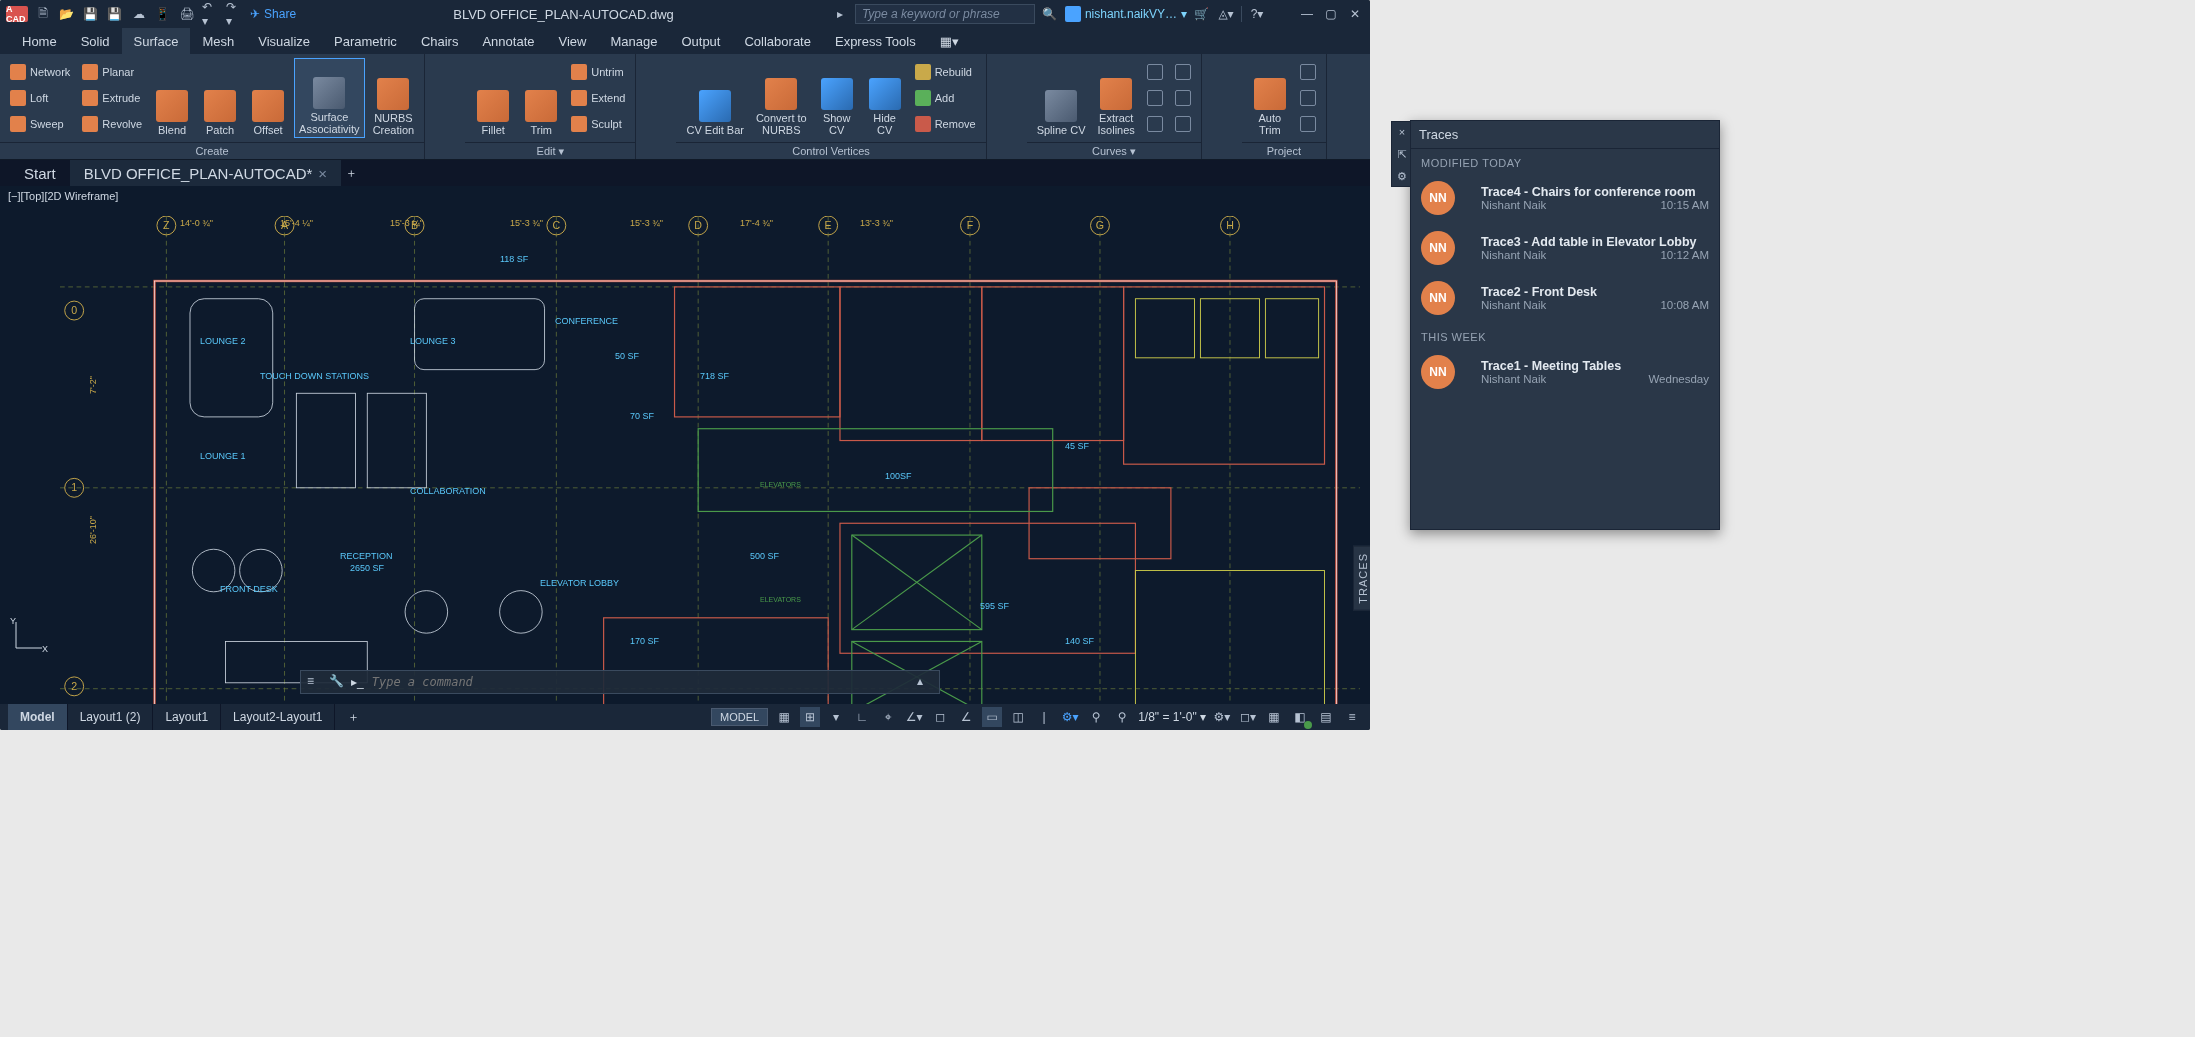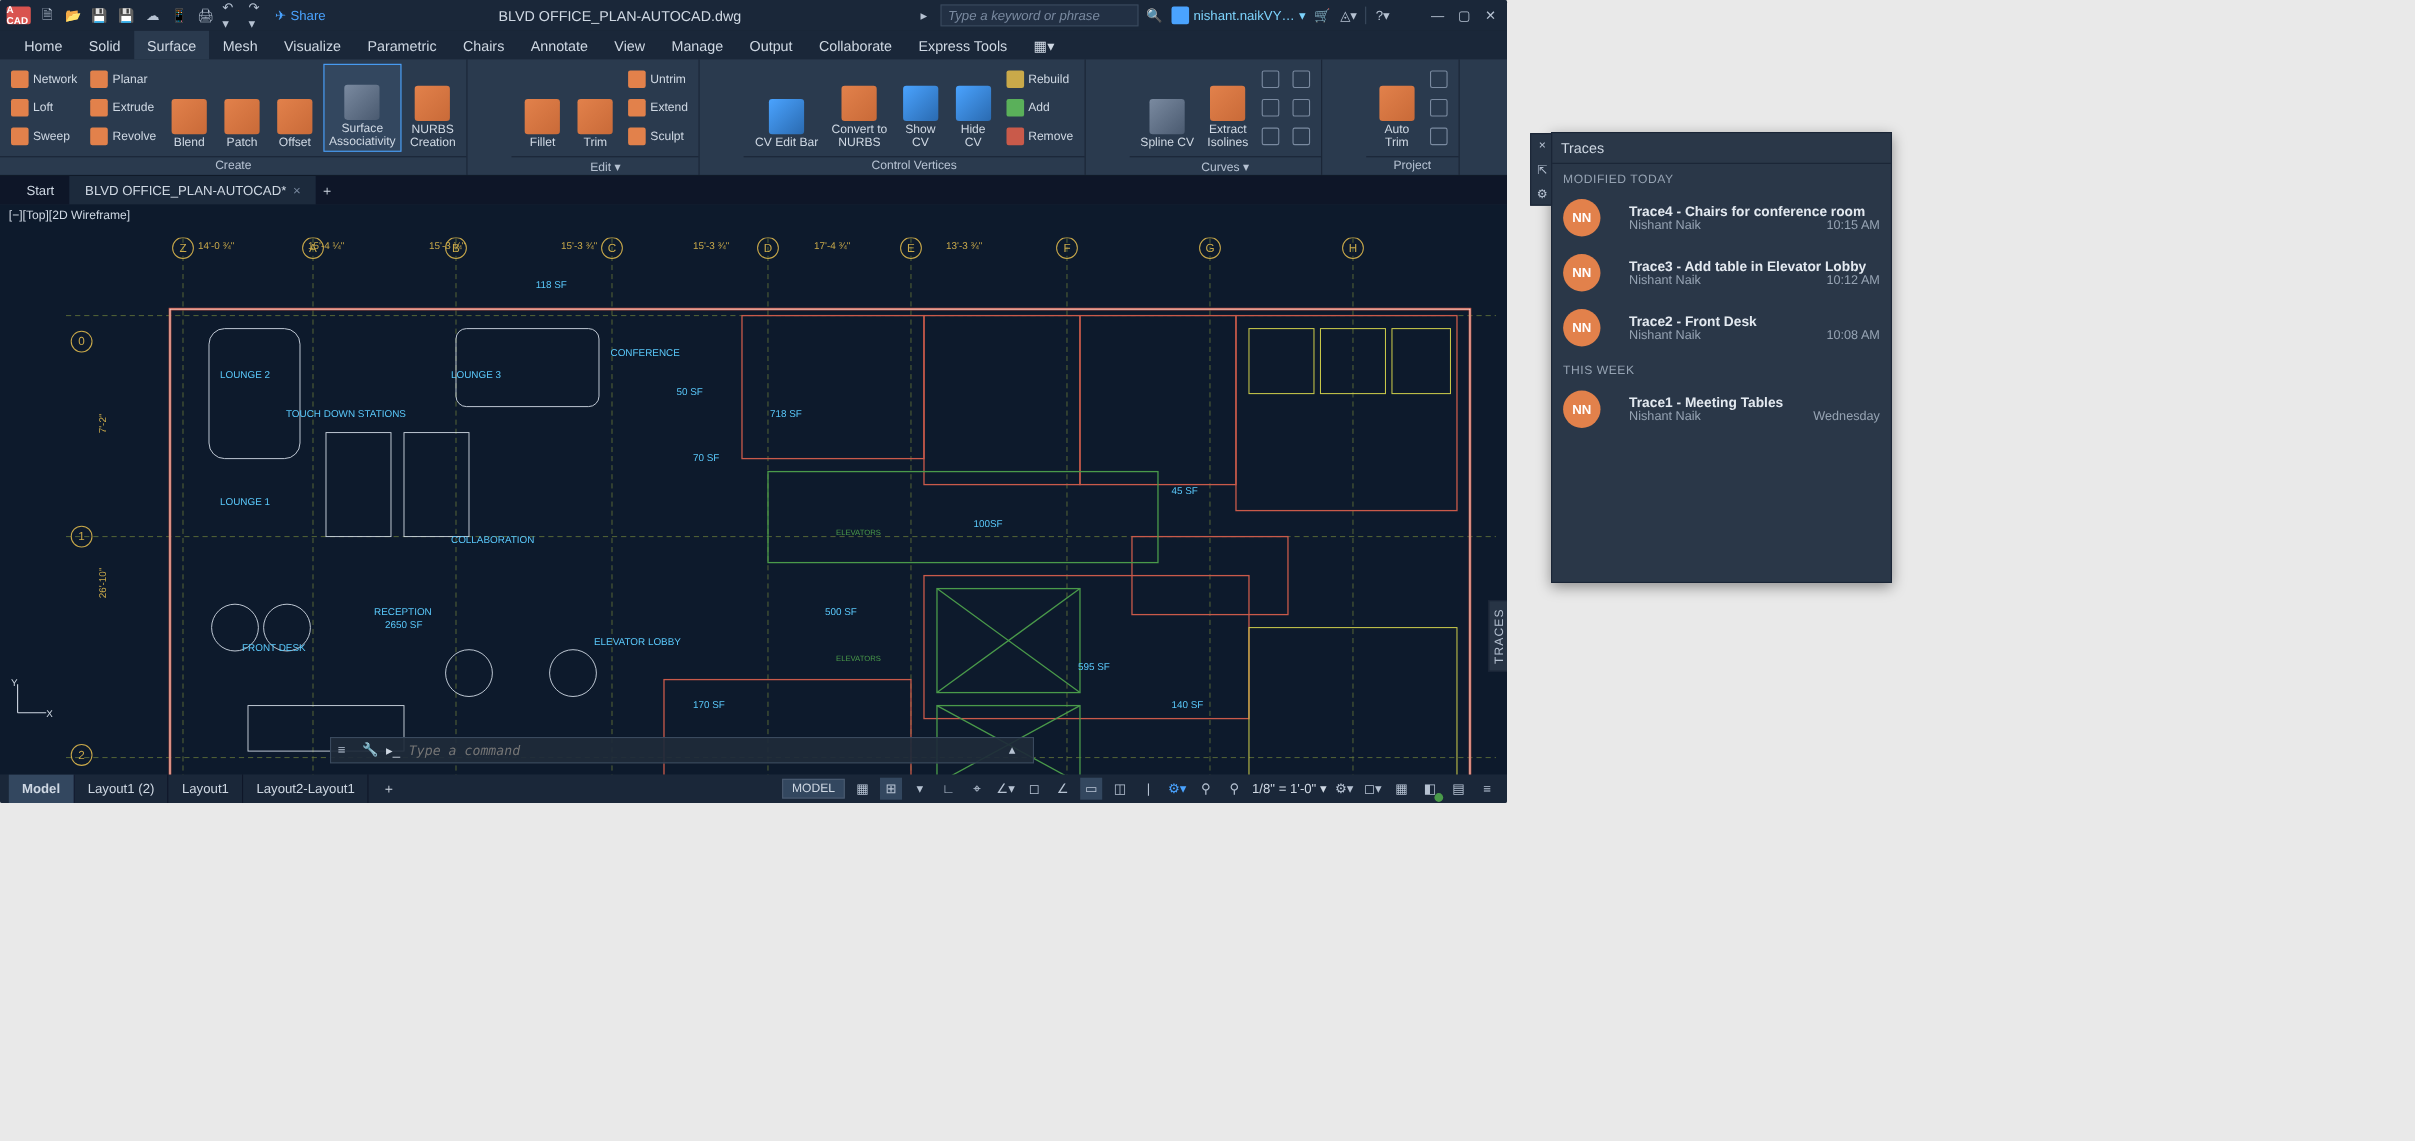--- a/index.html
+++ b/index.html
@@ -45,21 +45,21 @@
   .rbtn.selected{background:var(--highlight);border:1px solid #4aa3ff;}
   .smallrow{display:flex;flex-direction:column;gap:2px;}
   .sbtn{display:flex;align-items:center;gap:4px;height:24px;padding:0 4px;font-size:11px;white-space:nowrap;}
   .sbtn .sico{width:16px;height:16px;background:var(--orange);border-radius:2px;}
   .sbtn .sico.green{background:#5ab05a;}
   .sbtn .sico.red{background:#c95a4a;}
   .sbtn .sico.blue{background:#4aa3ff;}
   .sbtn .sico.yel{background:#c9a94a;}
   
   .doctabs{height:26px;background:#0e1628;display:flex;align-items:center;padding:0 10px;gap:0;}
-  .doctab{padding:0 14px;height:26px;display:flex;align-items:center;gap:6px;color:#cfd8e3;font-size:12px;}
+  .doctab{padding:0 14px;height:26px;display:flex;align-items:center;gap:6px;color:#cfd8e3;font-size:15px;}
   .doctab.active{background:#1c2a3c;}
   .doctab .x{color:#7a8aa0;}
   .plus{width:20px;text-align:center;color:#cfd8e3;}
   
   .canvas-wrap{flex:1;position:relative;background:#0d1a2c;overflow:hidden;}
   .canvas-label{position:absolute;top:4px;left:8px;color:#cfd8e3;font-size:11px;}
   .floorplan{position:absolute;left:60px;top:30px;right:10px;bottom:40px;}
   .dim{position:absolute;color:#c9a94a;font-size:9px;top:2px;}
   .roomlbl{position:absolute;color:#5ac8fa;font-size:9px;white-space:nowrap;}
   .sflbl{position:absolute;color:#5ac8fa;font-size:9px;}
@@ -447,21 +447,21 @@
       <div class="roomlbl" style="left:200px;top:155px;">TOUCH DOWN STATIONS</div>
       <div class="roomlbl" style="left:140px;top:235px;">LOUNGE 1</div>
       <div class="roomlbl" style="left:350px;top:270px;">COLLABORATION</div>
       <div class="roomlbl" style="left:280px;top:335px;">RECEPTION</div>
       <div class="roomlbl" style="left:290px;top:347px;">2650 SF</div>
       <div class="roomlbl" style="left:160px;top:368px;">FRONT DESK</div>
       <div class="roomlbl" style="left:480px;top:362px;">ELEVATOR LOBBY</div>
       <div class="roomlbl" style="left:700px;top:265px;color:#4a9a4a;font-size:7px;">ELEVATORS</div>
       <div class="roomlbl" style="left:700px;top:380px;color:#4a9a4a;font-size:7px;">ELEVATORS</div>
 
-      <div class="sflbl" style="left:427px;top:38px;">118 SF</div>
+      <div class="sflbl" style="left:440px;top:38px;">118 SF</div>
       <div class="sflbl" style="left:555px;top:135px;">50 SF</div>
       <div class="sflbl" style="left:640px;top:155px;">718 SF</div>
       <div class="sflbl" style="left:570px;top:195px;">70 SF</div>
       <div class="sflbl" style="left:690px;top:335px;">500 SF</div>
       <div class="sflbl" style="left:570px;top:420px;">170 SF</div>
       <div class="sflbl" style="left:825px;top:255px;">100SF</div>
       <div class="sflbl" style="left:920px;top:385px;">595 SF</div>
       <div class="sflbl" style="left:1005px;top:420px;">140 SF</div>
       <div class="sflbl" style="left:1005px;top:225px;">45 SF</div>
 

